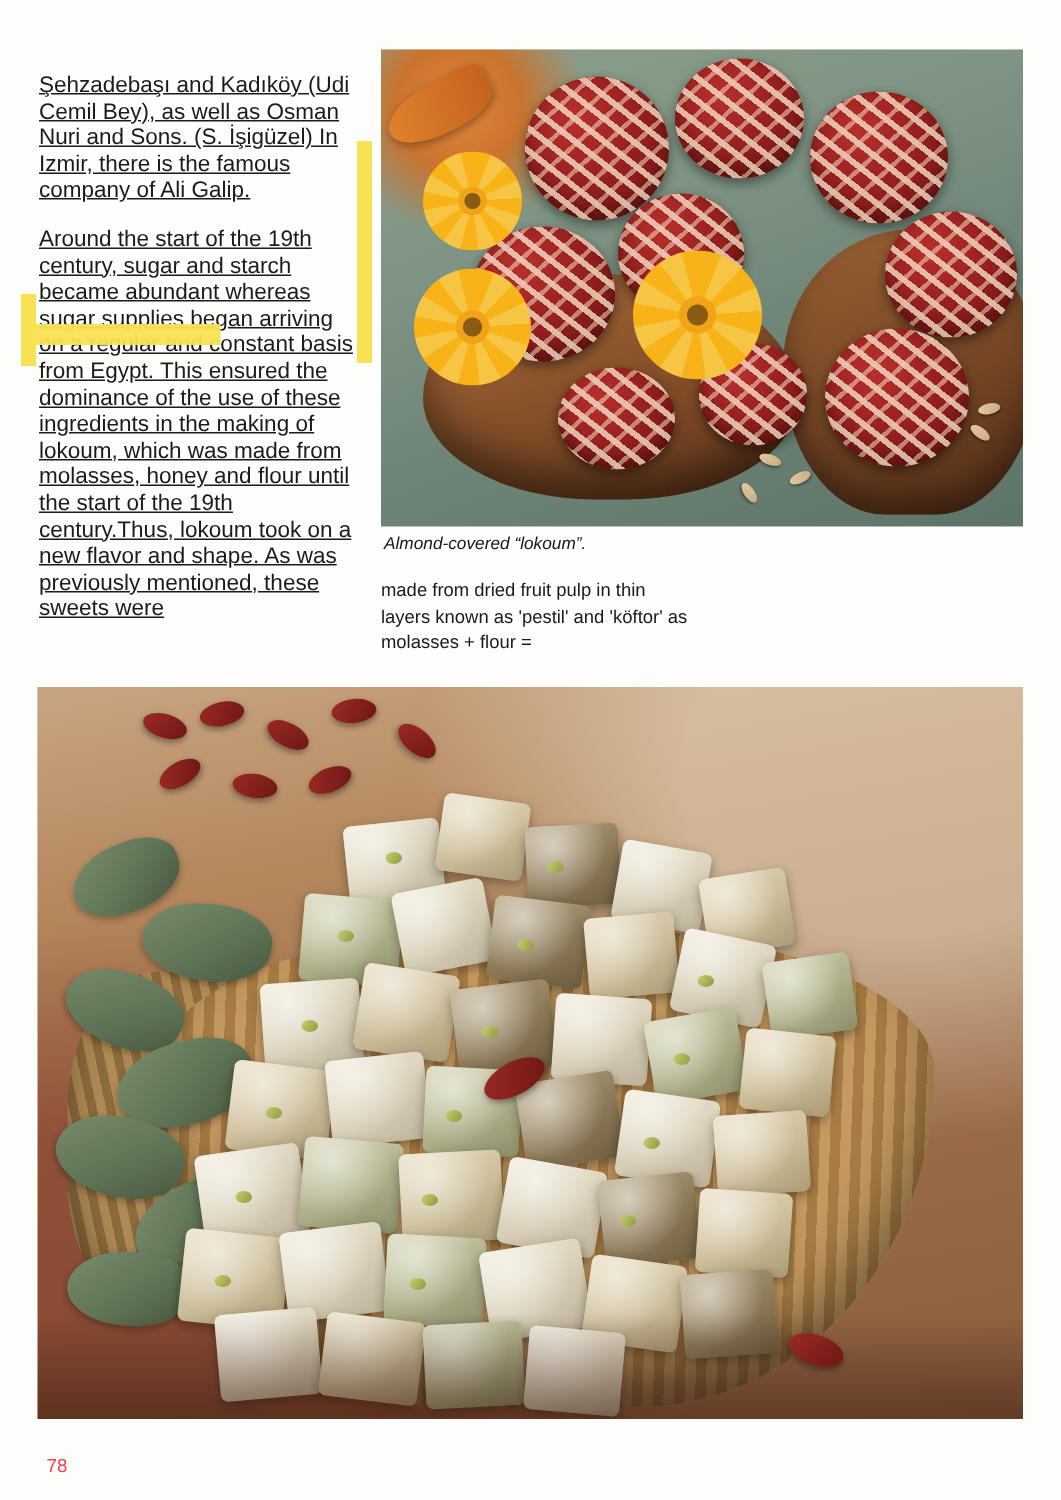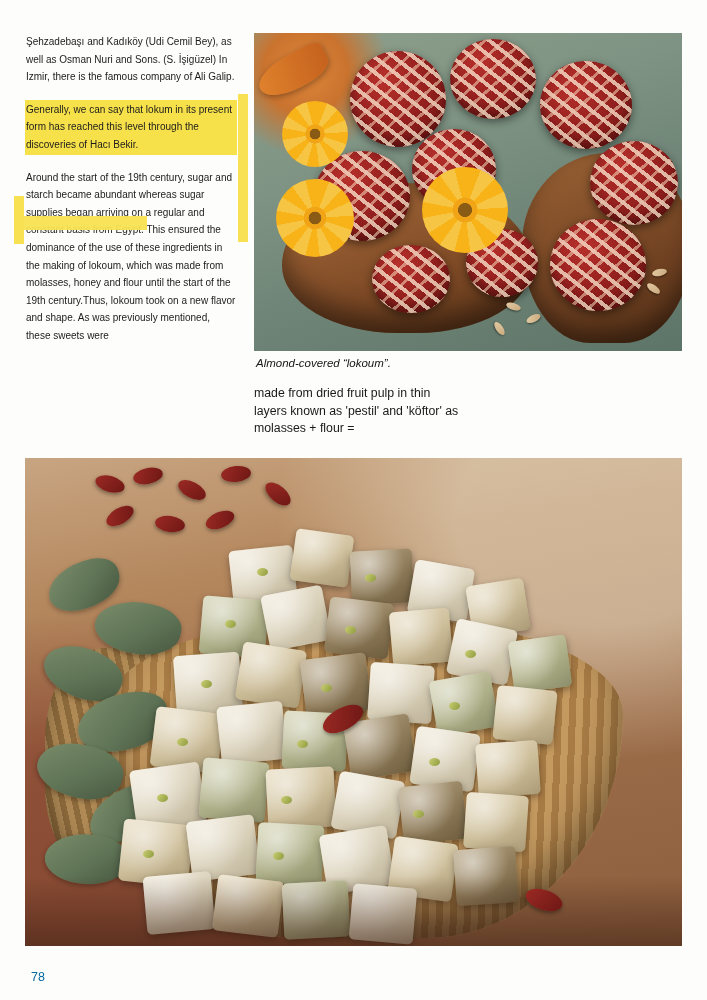--- a/index.html
+++ b/index.html
@@ -19,25 +19,26 @@
   .page {
     position: absolute;
     inset: 0;
     background: #fdfdfb;
   }
 
   
   .col-left {
     position: absolute;
     left: 26px;
-    top: 33px;
+    top: 48px;
     width: 210px;
-    font-size: 10px;
+    font-size: 15px;
     line-height: 17.6px;
     color: #1b1b1b;
+    text-decoration: underline;
   }
   .col-left p {
     margin: 0 0 15px 0;
   }
   .hl {
     background: #f7e14a;
     box-shadow: 0 0 0 1px #f7e14a;
   }
   .hl-strip {
     position: absolute;
@@ -88,21 +89,21 @@
     font-size: 11.5px;
     font-style: italic;
     color: #161616;
   }
 
   .page-number {
     position: absolute;
     left: 31px;
     top: 970px;
     font-size: 12.5px;
-    color: #0369a1;
+    color: #ef4444;
   }
 
   
   .p1-bg {
     position: absolute;
     inset: 0;
     background:
       radial-gradient(circle at 12% 12%, #e0873a 0%, #c9732f 9%, rgba(201,115,47,0) 18%),
       linear-gradient(160deg, #8fa08c 0%, #7e9383 35%, #6f8577 60%, #5d7468 100%);
   }
@@ -256,21 +257,20 @@
     background: linear-gradient(to top, rgba(60,30,18,.55), rgba(60,30,18,0));
   }
 </style>
 </head>
 <body>
 
 <div class="page">
 
   <div class="col-left">
     <p>Şehzadebaşı and Kadıköy (Udi Cemil Bey), as well as Osman Nuri and Sons. (S. İşigüzel)  In Izmir, there is the famous company of Ali Galip.</p>
-    <p class="hl">Generally, we can say that lokum in its present form has reached this level through the discoveries of Hacı Bekir.</p>
     <p>Around the start of the 19th century, sugar and starch became abundant whereas sugar supplies began arriving on a regular and constant basis from Egypt.  This ensured the dominance of the use of these ingredients in the making of lokoum, which was made from molasses, honey and flour until the start of the 19th century.Thus, lokoum took on a new flavor and shape.  As was previously mentioned, these sweets were</p>
   </div>
 
   <div class="hl-strip" style="left:238px; top:94px; width:10px; height:148px;"></div>
   <div class="hl-strip" style="left:14px; top:196px; width:10px; height:48px;"></div>
   <div class="hl-strip" style="left:22px; top:216px; width:125px; height:14px; opacity:.95;"></div>
 
   <div class="photo photo-top">
     <div class="p1-bg"></div>
     <div class="carrot"></div>

